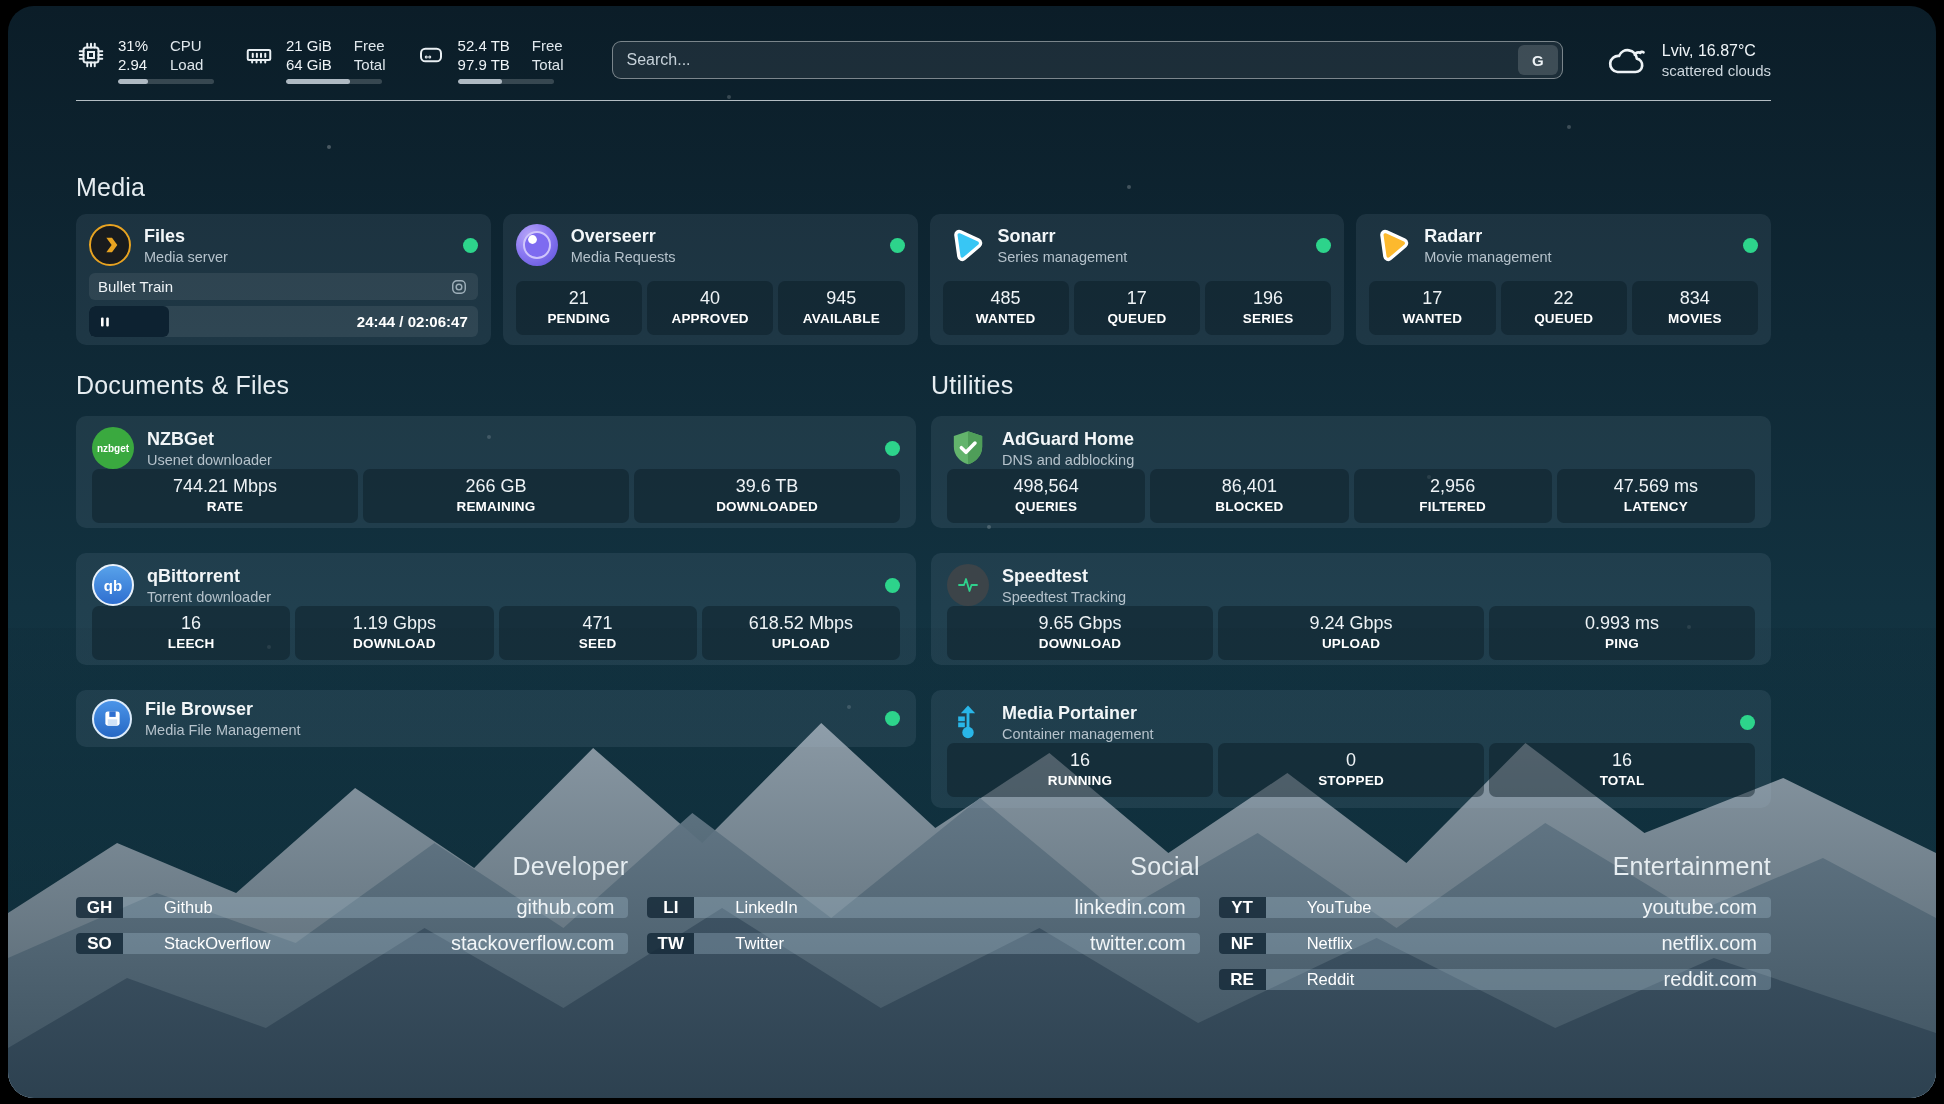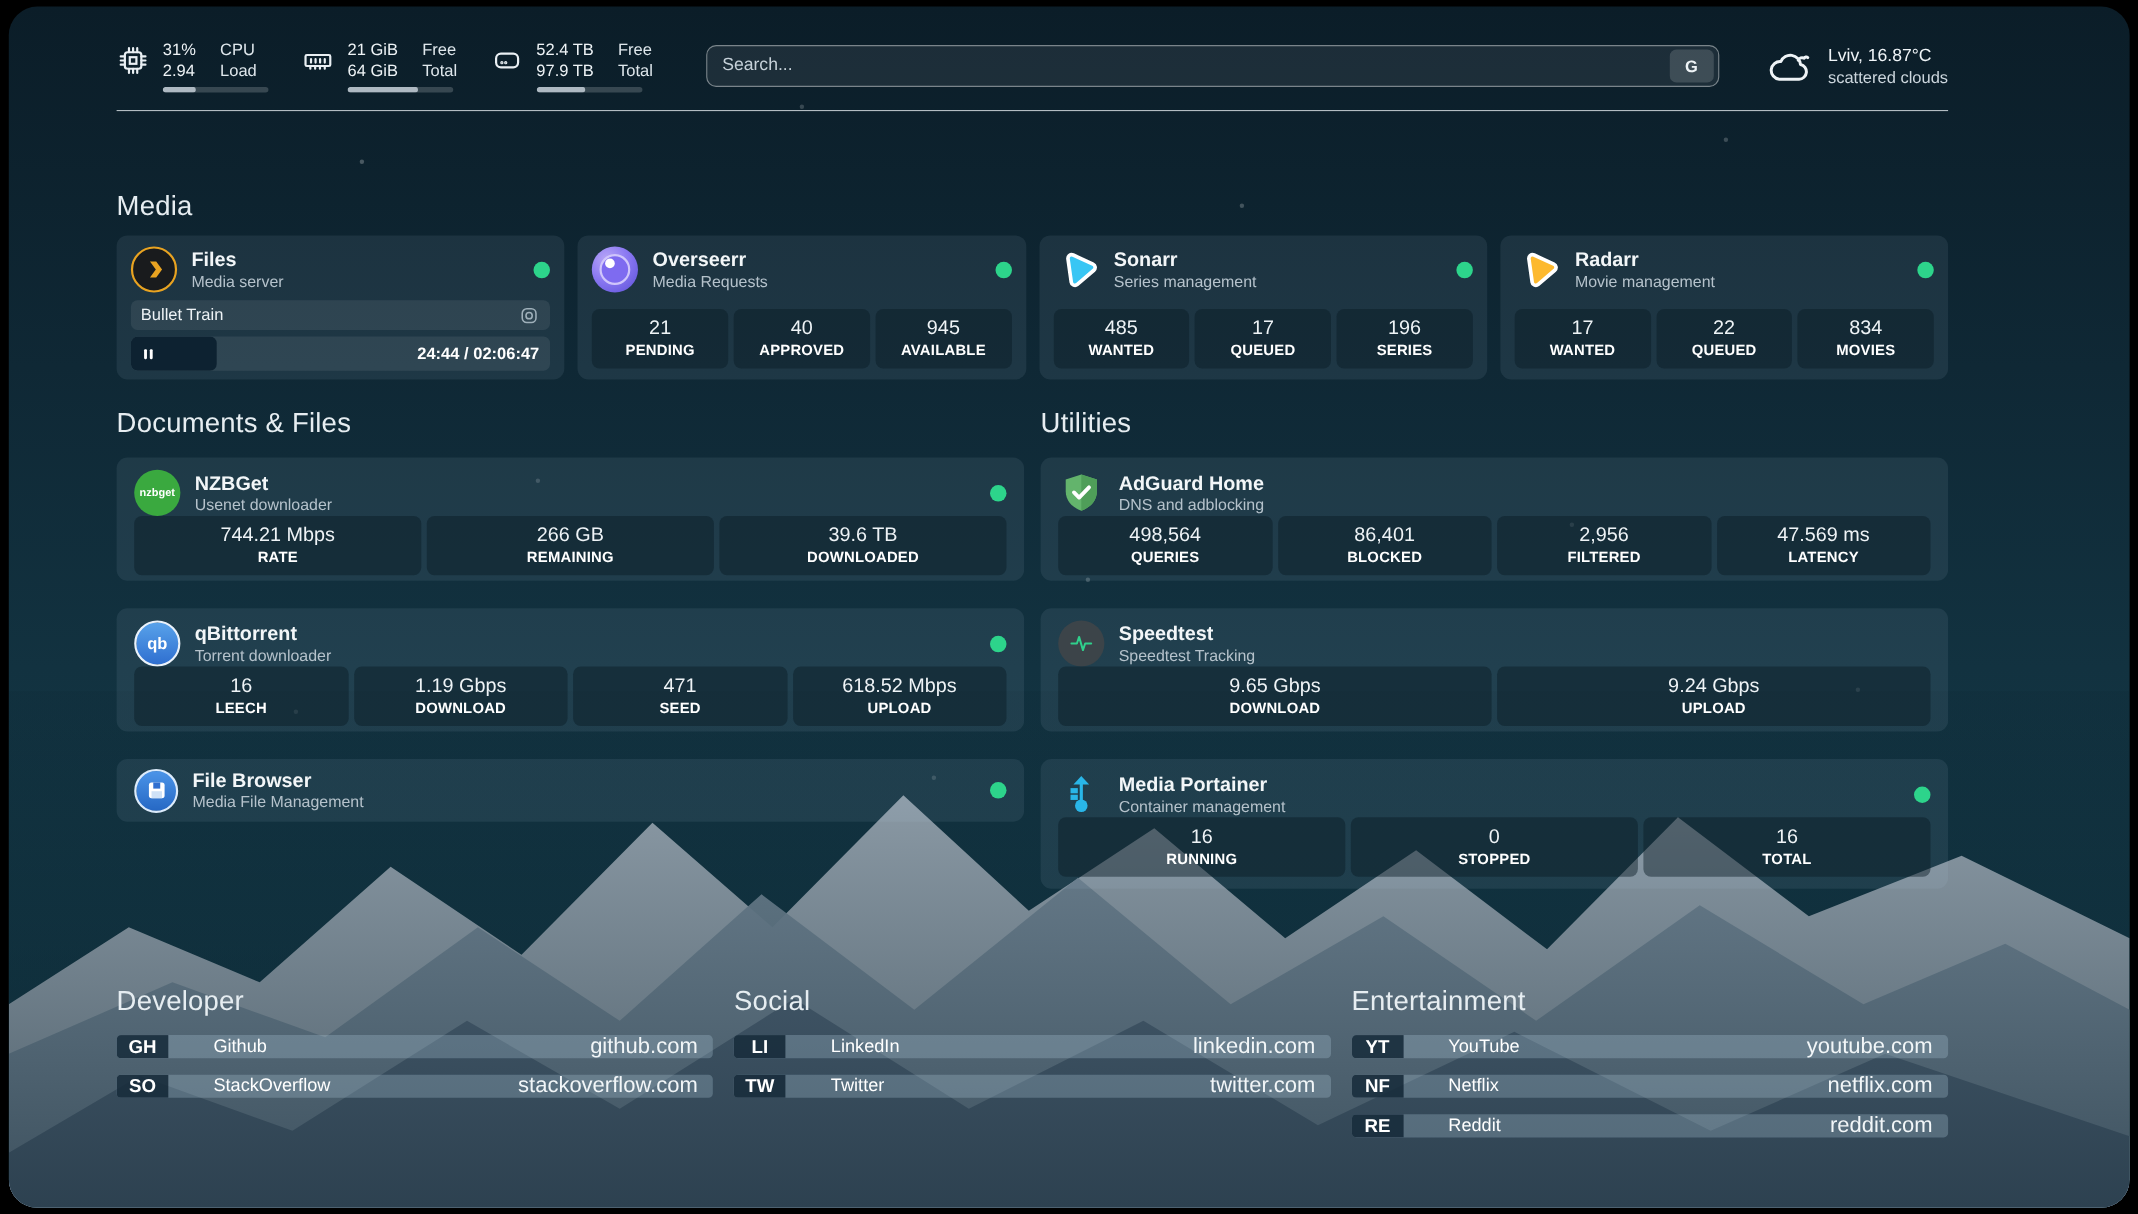--- a/index.html
+++ b/index.html
@@ -8,21 +8,21 @@
   .screen { position:absolute; inset:6px 8px; border-radius:26px; overflow:hidden;
             background:linear-gradient(180deg,#0b1d28 0%,#0f2observe835 30%,#123240 55%,#15404e 100%);
             background:linear-gradient(180deg,#0b1d28 0%,#0f2835 30%,#123240 55%,#15404e 100%); }
   .mountains { position:absolute; left:0; bottom:0; width:100%; height:470px; }
   .specks { position:absolute; left:0; top:0; width:2px; height:2px; border-radius:50%; background:transparent;
             box-shadow: 320px 140px 0 1px rgba(255,255,255,.25), 720px 90px 0 1px rgba(255,255,255,.18),
             1120px 180px 0 1px rgba(255,255,255,.22), 1560px 120px 0 1px rgba(255,255,255,.2),
             480px 430px 0 1px rgba(255,255,255,.16), 980px 520px 0 1px rgba(255,255,255,.2),
             1420px 470px 0 1px rgba(255,255,255,.18), 260px 640px 0 1px rgba(255,255,255,.16),
             840px 700px 0 1px rgba(255,255,255,.15), 1680px 620px 0 1px rgba(255,255,255,.18); }
-  .content { position:relative; z-index:2; padding:0 165px 0 98px; }
+  .content { position:relative; z-index:2; padding:0 165px 0 68px; }
 
   
   .topbar { display:flex; align-items:center; padding-top:30px; }
   .sys { display:flex; align-items:flex-start; gap:12px; margin-right:30px; }
   .sys svg { margin-top:4px; flex:none; }
   .sys-body { display:flex; flex-direction:column; }
   .sys-cols { display:flex; gap:22px; }
   .sys-col { display:flex; flex-direction:column; font-size:15px; line-height:19px; color:#eef3f6; }
   .sys-col.labels { color:#dfe7ec; }
   .sys-bar { margin-top:5px; height:5px; width:96px; border-radius:3px; background:rgba(255,255,255,.18); overflow:hidden; }
@@ -76,21 +76,21 @@
   .ic-plex { background:#191b1d; border:2px solid #e8a321; }
   .ic-overseerr { background:radial-gradient(circle at 32% 28%,#b7a6f7 0%,#8b79f2 45%,#5b4fd8 100%); }
   .ic-clear { background:transparent; }
   .ic-nzbget { background:#3aa93f; }
   .ic-qb { background:linear-gradient(180deg,#58a2ea,#2f6fd0); border:2px solid #eaf2fb; }
   .ic-speed { background:#3c4449; }
   .ic-fb { background:linear-gradient(180deg,#4b94e8,#2668c4); border:2px solid #dcebfb; }
   .ic-text { color:#fff; font-weight:700; }
 
   
-  .links-grid { display:grid; grid-template-columns:1fr 1fr 1fr; gap:19px; margin-top:88px; }
+  .links-grid { display:grid; grid-template-columns:1fr 1fr 1fr; gap:19px; margin-top:44px;text-align:right; }
   .links-title { margin-bottom:16px; }
   .link-list { display:flex; flex-direction:column; gap:15px; }
   .link-row { display:flex; align-items:stretch; height:21px; border-radius:4px; overflow:hidden;
               background:rgba(168,196,212,.30); cursor:pointer; text-decoration:none;gap:22px; }
   .link-abbr { width:47px; flex:none; background:rgba(13,33,47,.80); color:#fff; font-weight:700; font-size:17px;
                display:flex; align-items:center; justify-content:center; margin-right:2px; }
   .link-label { font-size:16.5px; color:#fff; display:flex; align-items:center; padding-left:17px; }
   .link-url { margin-left:auto; display:flex; align-items:center; padding-right:14px; font-size:20px; color:#f2f6f8; }
 </style>
 </head>
@@ -464,20 +464,24 @@
             </div>
             <div class="stat-row">
               <div class="stat">
                 <div class="stat-value">9.65 Gbps</div>
                 <div class="stat-label">DOWNLOAD</div>
               </div>
               <div class="stat">
                 <div class="stat-value">9.24 Gbps</div>
                 <div class="stat-label">UPLOAD</div>
               </div>
+              <div class="stat">
+                <div class="stat-value">0.993 ms</div>
+                <div class="stat-label">PING</div>
+              </div>
             </div>
           </div>
 
           <div class="card h-tall">
             <div class="card-head">
               <div class="app-icon ic-clear">
                 <svg width="38" height="38" viewBox="0 0 24 24" fill="#29b6e8">
                   <polygon points="12,1.5 16.5,6.5 7.5,6.5"></polygon>
                   <rect x="11.1" y="5" width="1.8" height="11"></rect>
                   <rect x="5.8" y="8.5" width="4.2" height="3"></rect>

